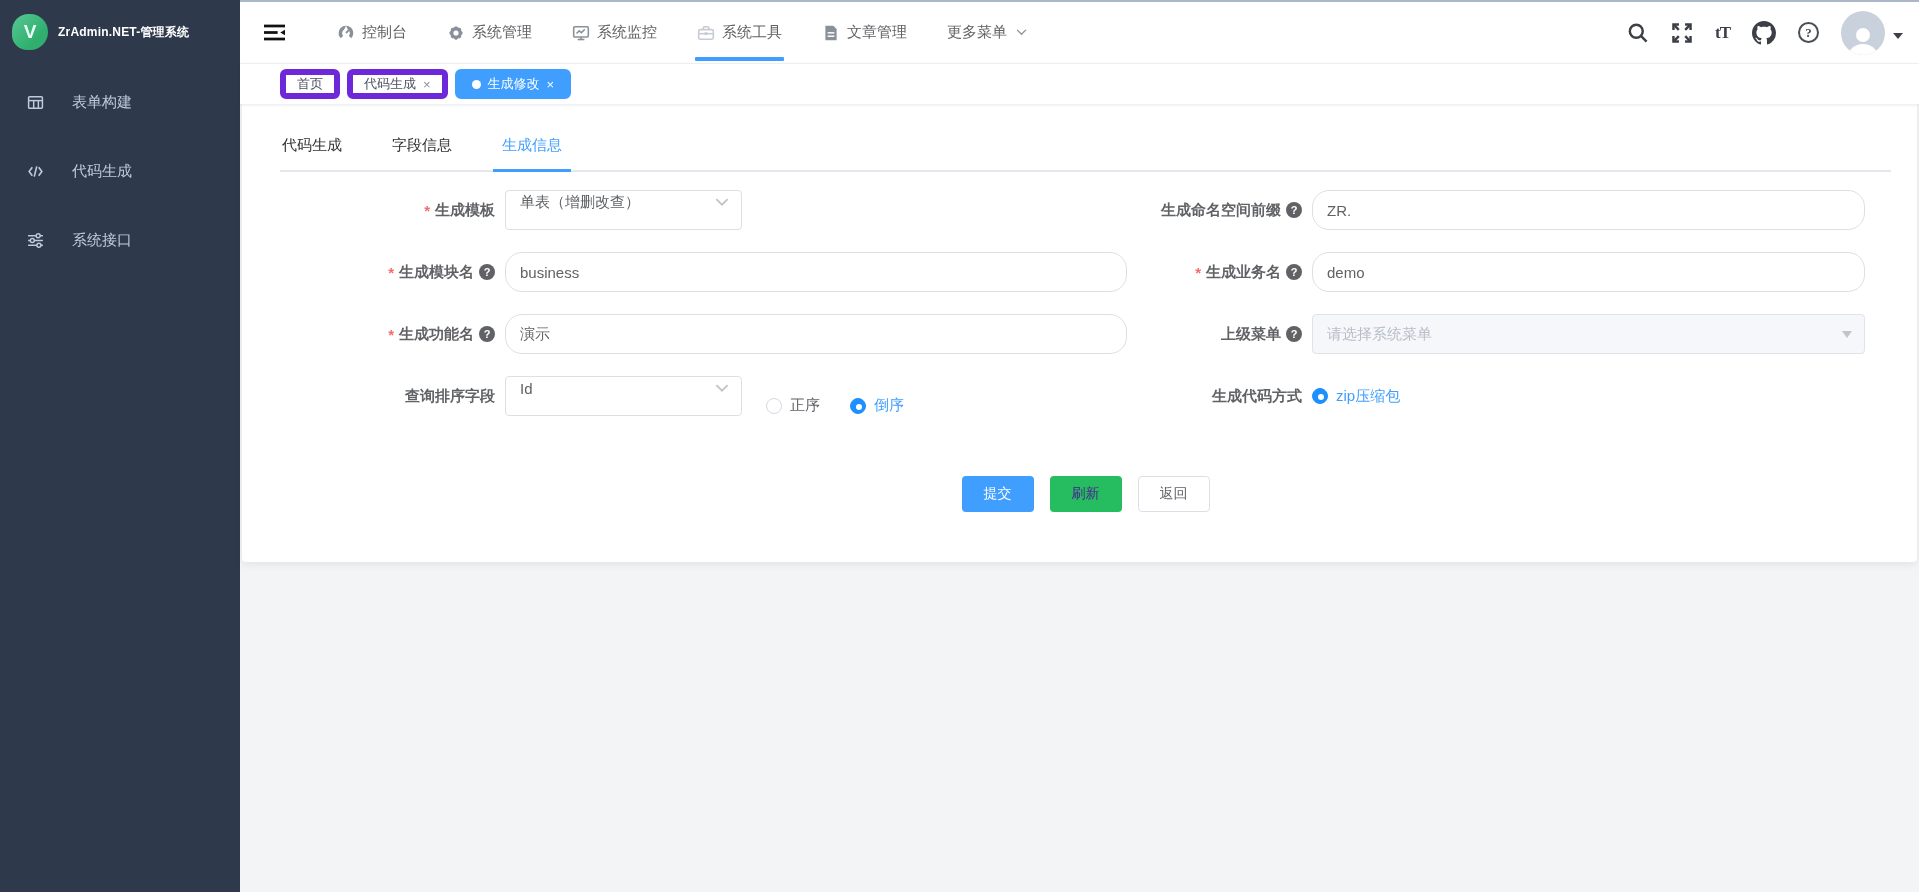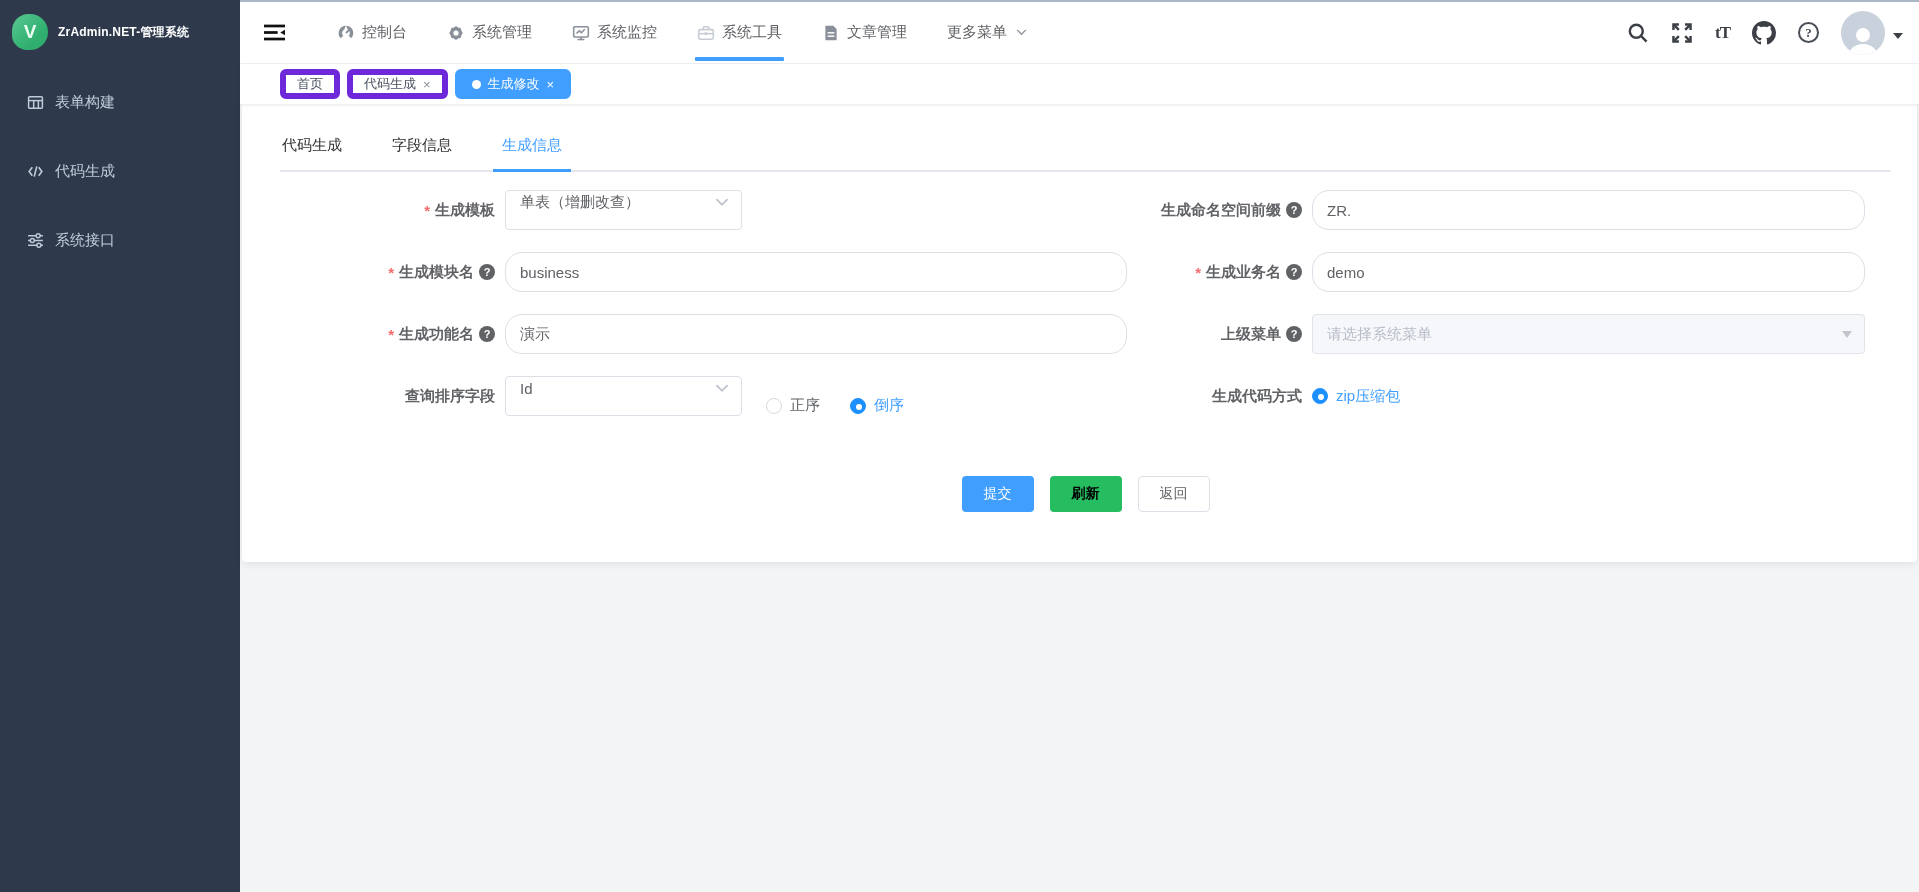--- a/index.html
+++ b/index.html
@@ -8,21 +8,21 @@
   .app { display:flex; width:1919px; height:892px; }
 
   
   .sidebar { width:240px; background:#2e3a4c; color:#bfcbd9; flex:none; display:flex; flex-direction:column; }
   .logo-row { height:64px; display:flex; align-items:center; padding-left:12px; gap:10px; }
   .logo-badge { width:36px; height:36px; border-radius:46% 50% 50% 42%;
     background:linear-gradient(135deg,#58c893 0%,#2fae6e 70%); color:#eafff3;
     display:flex; align-items:center; justify-content:center; font-size:19px; font-weight:bold; }
   .app-title { color:#ffffff; font-size:12px; font-weight:bold; white-space:nowrap; letter-spacing:.2px; }
   .side-menu { padding-top:4px; }
-  .side-item { height:69px; display:flex; align-items:center; padding-left:27px; gap:11px;
+  .side-item { height:69px; display:flex; align-items:center; padding-left:27px; gap:28px;
     font-size:15px; color:#bfcbd9; cursor:pointer; }
   .side-item svg { flex:none; }
 
   
   .main { flex:1; display:flex; flex-direction:column; min-width:0; border-top:2px solid #a9b7c6; }
 
   
   .topbar { height:62px; background:#fff; display:flex; align-items:center; border-bottom:1px solid #f0f2f5; }
   .collapse-btn { margin-left:24px; cursor:pointer; display:flex; align-items:center; }
   .topnav { display:flex; align-items:flex-start; margin-left:50px; gap:36px; height:100%; }
@@ -93,21 +93,21 @@
   .radio { width:16px; height:16px; border:1px solid #d6d9e0; border-radius:50%; background:#fff; position:relative; flex:none; }
   .radio.checked { background:#1d90ff; border-color:#1d90ff; }
   .radio.checked::after { content:""; position:absolute; left:5px; top:5px; width:6px; height:6px;
     border-radius:50%; background:#fff; }
   .radio-opt.sel { color:#409eff; }
 
   .btn-row { display:flex; justify-content:center; gap:16px; margin-top:60px; }
   .btn { height:36px; padding:0 21px; border-radius:4px; font-size:14px; border:1px solid transparent;
     cursor:pointer; font-family:inherit; }
   .btn-primary { background:#409eff; color:#fff; }
-  .btn-success { background:#25bd60; color:#000000;font-weight:bold; }
+  .btn-success { background:#25bd60; color:#4c1d95; }
   .btn-plain { background:#fff; color:#606266; border-color:#dcdfe6; }
 
   svg { display:block; }
 </style>
 </head>
 <body>
 
 <div class="app">
 
   <aside class="sidebar">

